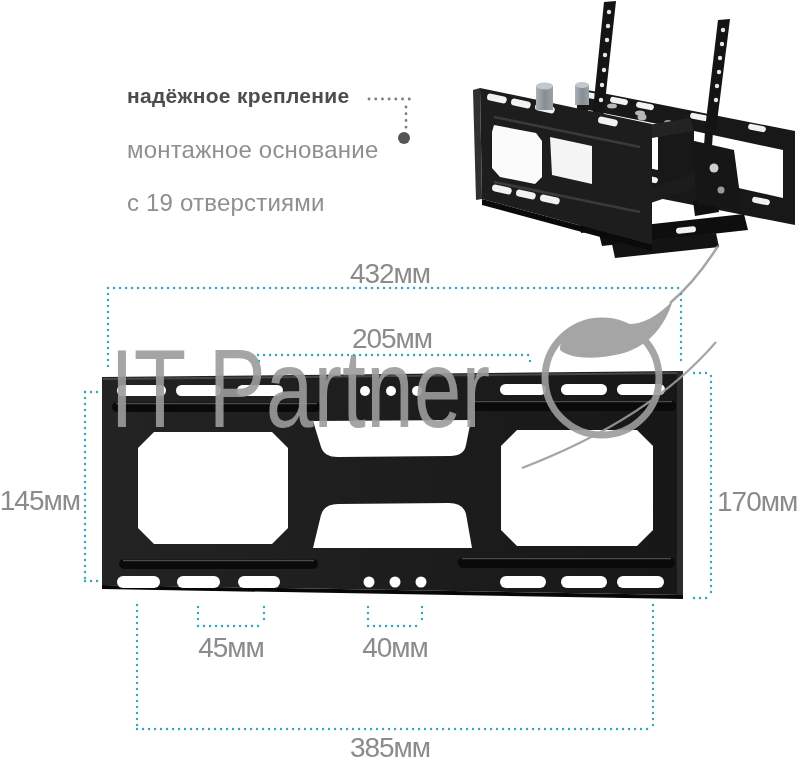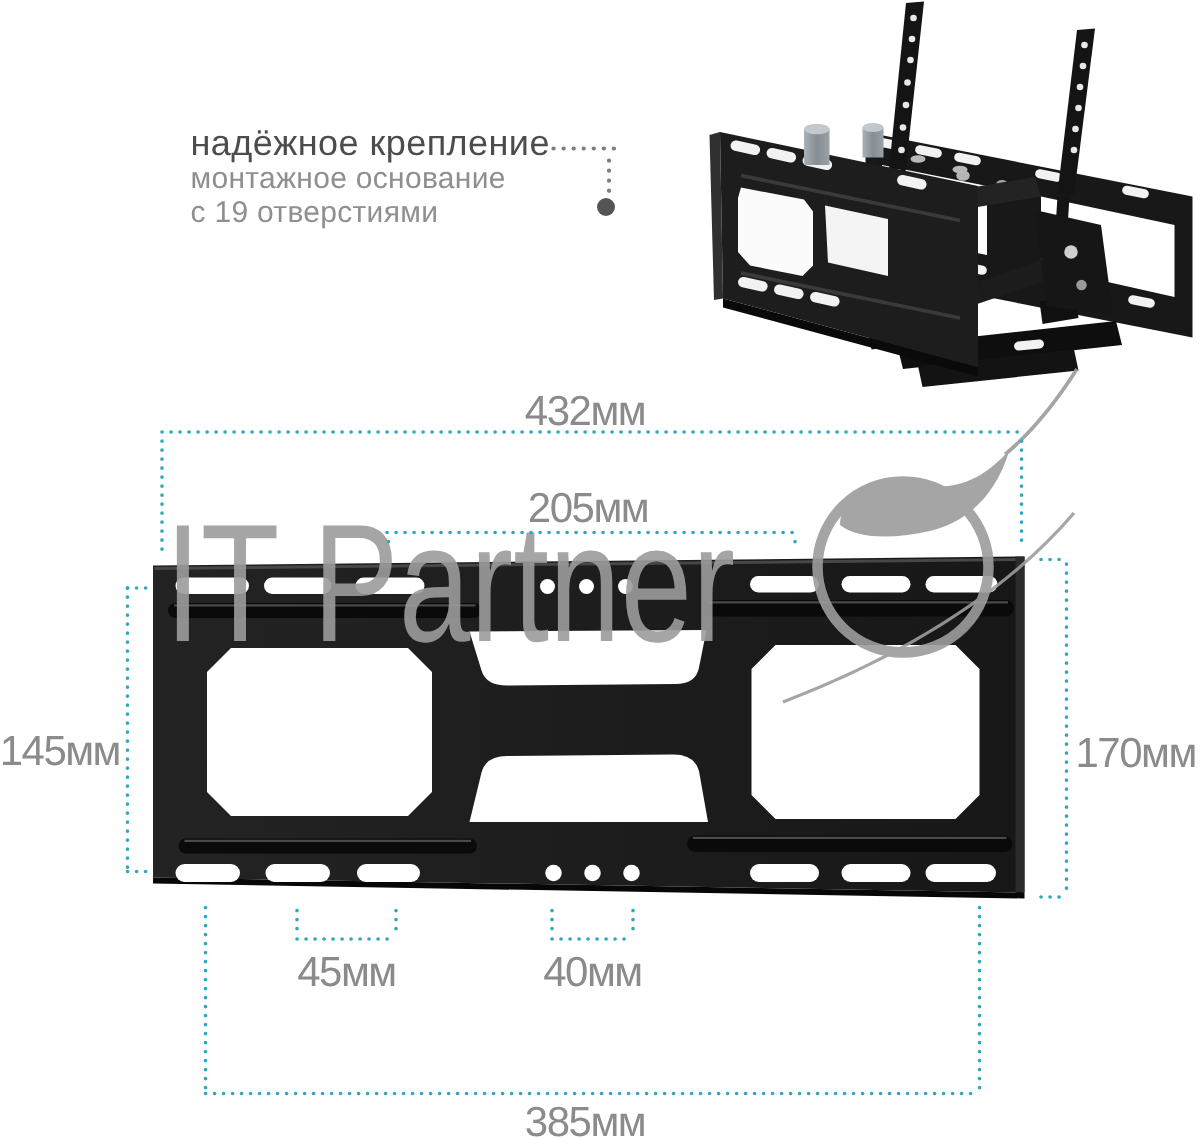--- a/index.html
+++ b/index.html
@@ -1,20 +1,20 @@
 <!DOCTYPE html>
 <html><head>
 <meta charset="utf-8">
 <style>
   html,body{margin:0;padding:0;background:#ffffff;}
   .page{position:relative;width:800px;height:760px;background:#ffffff;overflow:hidden;
         font-family:"Liberation Sans",sans-serif;}
   .callout{position:absolute;left:127px;top:84px;width:270px;}
-  .callout-title{font-size:24px;font-weight:normal;color:#4c4c4c;letter-spacing:.3px;line-height:24px;}
-  .callout-line{font-size:20px;color:#8f8f8f;line-height:23px;letter-spacing:.2px;}
+  .callout-title{font-size:21px;font-weight:bold;color:#4c4c4c;letter-spacing:.3px;line-height:24px;}
+  .callout-line{font-size:24px;color:#8f8f8f;line-height:23px;letter-spacing:.2px;margin-top:30px;}
   svg{position:absolute;left:0;top:0;}
   .dot{stroke:#31a9bd;stroke-width:2.4;stroke-dasharray:0.1 5.9;stroke-linecap:round;fill:none;}
   .dotg{stroke:#7d7d7d;stroke-width:2.8;stroke-dasharray:0.1 6.6;stroke-linecap:round;fill:none;}
   .dlabel{font-family:"Liberation Sans",sans-serif;font-size:28px;fill:#8b8b8b;letter-spacing:-1px;}
   .wm{font-family:"Liberation Sans",sans-serif;font-size:112px;fill:#9c9c9c;}
   .slot{fill:#ffffff;}
   .rail{fill:#0a0a0a;}
   .railhl{stroke:#4a4a4a;stroke-width:1.5;}
   .cut{fill:#ffffff;}
   .pslot{fill:#f2f2f2;}

